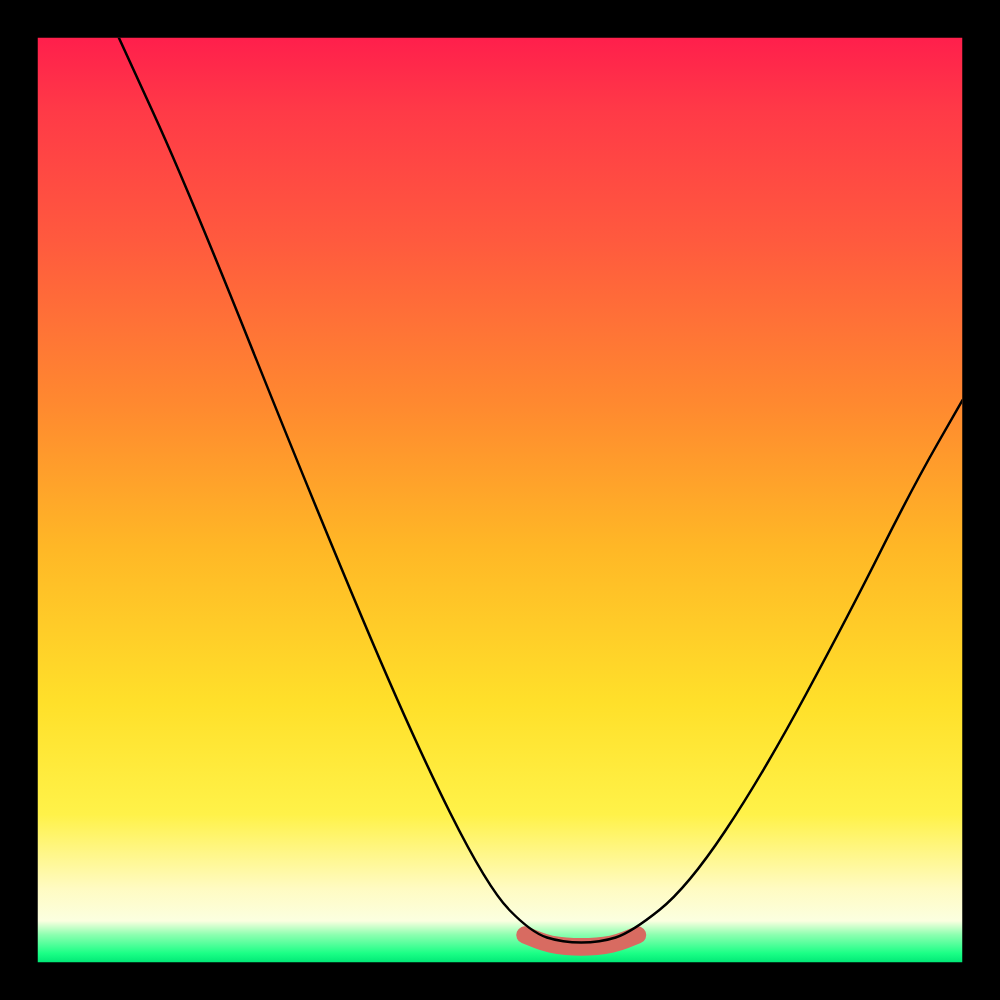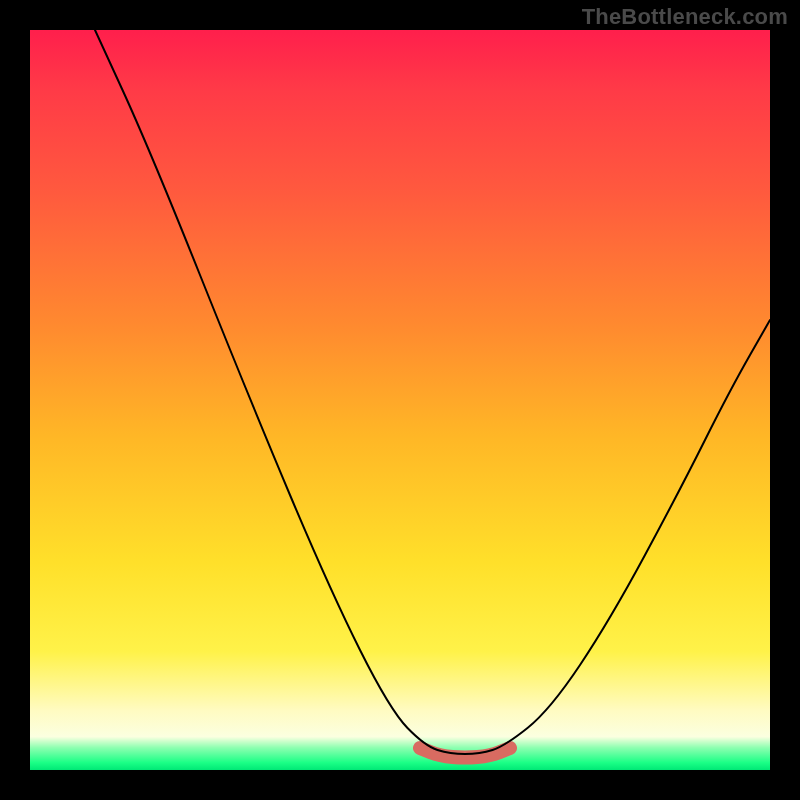--- a/index.html
+++ b/index.html
@@ -71,21 +71,20 @@
     fill: none;
     stroke: #d86b61; 
     stroke-width: 14;
     stroke-linecap: round;
   }
 </style>
 </head>
 <body>
 
 <div class="stage">
-  <div class="watermark">TheBottleneck.com</div>
 
   <div class="plot-area">
     <div class="gradient-bg"></div>
 
     <svg class="curve" viewBox="0 0 740 740" preserveAspectRatio="none">
       <path class="flat-segment" d="M 390 718 Q 390 718 400 722 Q 410 726 422.5 727 Q 435 728 447.5 727 Q 460 726 470 722 T 480 718"></path>
       <path class="curve-line" d="M 65 0 Q 65 0 92.5 60 Q 120 120 170 245 Q 220 370 260 465 Q 300 560 330 620 Q 360 680 377.5 698 Q 395 716 407.5 720 Q 420 724 435 724 Q 450 724 462.5 720 Q 475 716 497.5 698 Q 520 680 550 635 Q 580 590 615 525 Q 650 460 675 410 Q 700 360 720 325 T 740 290"></path>
     </svg>
   </div>
 </div>

